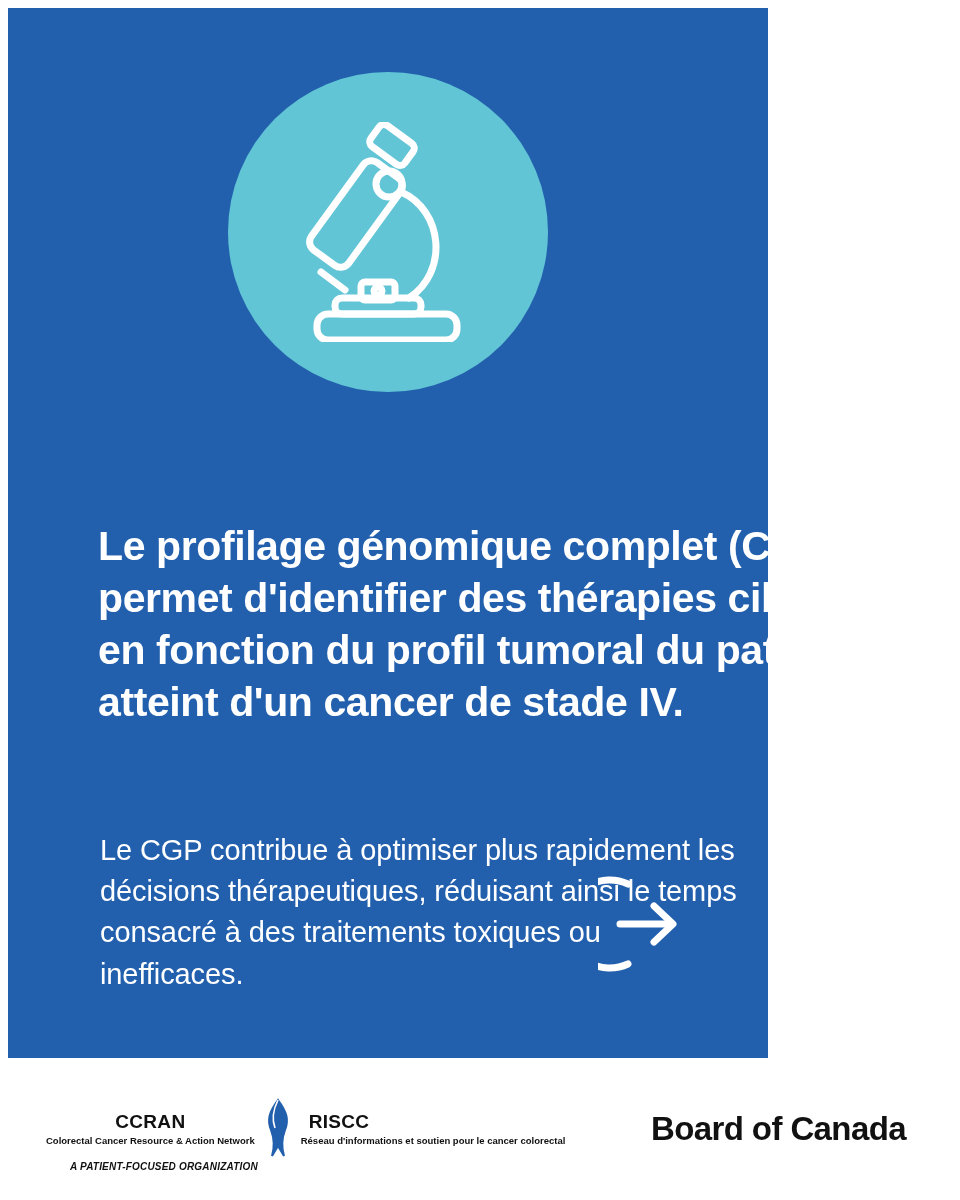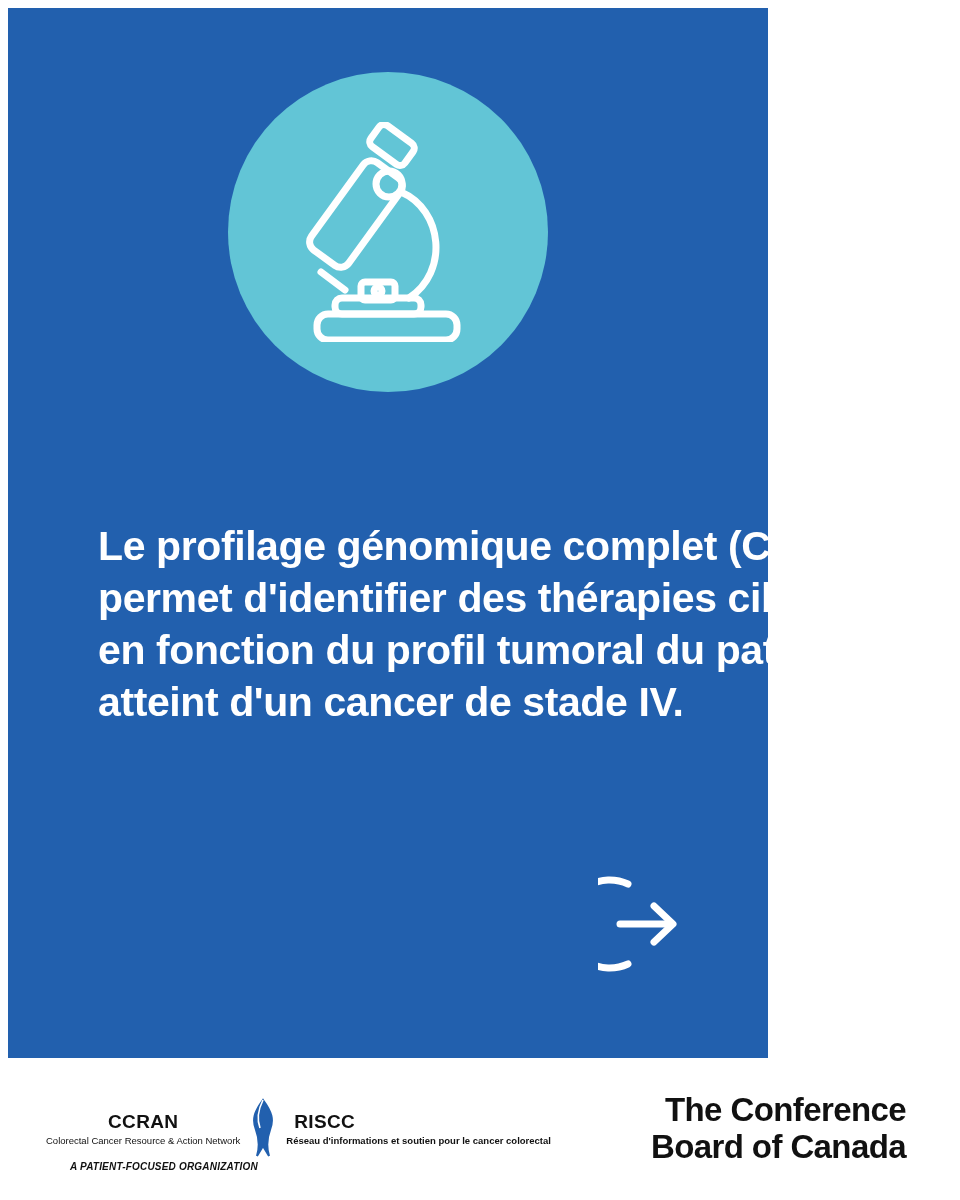--- a/index.html
+++ b/index.html
@@ -100,21 +100,21 @@
   }
   .ccran-left .brand {
     font-size: 19px;
     font-weight: bold;
     color: #111111;
     letter-spacing: 0.3px;
     line-height: 1.1;
   }
   .ccran-left .desc {
     font-size: 9.5px;
-    font-weight: normal;
+    font-weight: bold;
     color: #111111;
     line-height: 1.22;
     margin-top: 2px;
   }
   .ribbon {
     width: 34px;
     height: 62px;
     flex: none;
   }
   .ccran-right {
@@ -173,20 +173,21 @@
           <rect x="52" y="176" width="86" height="16" rx="7"></rect>
           <rect x="78" y="160" width="34" height="18" rx="4"></rect>
           <circle cx="95" cy="169" r="4"></circle>
           <rect x="34" y="192" width="140" height="26" rx="11"></rect>
         </g>
       </svg>
     </div>
 
     <h1 class="headline">Le profilage génomique complet (CGP) permet d'identifier des thérapies ciblées en fonction du profil tumoral du patient atteint d'un cancer de stade IV.</h1>
 
+    <p class="subtext">Le CGP contribue à optimiser plus rapidement les décisions thérapeutiques, réduisant ainsi le temps consacré à des traitements toxiques ou inefficaces.</p>
 
     <div class="arrow-btn">
       <svg width="96" height="96" viewBox="0 0 96 96" aria-hidden="true">
         <path d="M30 8 A44 44 0 1 0 30 88" fill="none" stroke="#ffffff" stroke-width="7" stroke-linecap="round"></path>
         <line x1="22" y1="48" x2="74" y2="48" stroke="#ffffff" stroke-width="7" stroke-linecap="round"></line>
         <polyline points="56,30 75,48 56,66" fill="none" stroke="#ffffff" stroke-width="7" stroke-linecap="round" stroke-linejoin="round"></polyline>
       </svg>
     </div>
 
   </div>
@@ -203,19 +204,18 @@
         <path d="M17 2 C 12 12, 11 22, 14 30" fill="none" stroke="#ffffff" stroke-width="1.6"></path>
       </svg>
       <div class="ccran-right">
         <div class="brand">RISCC</div>
         <div class="desc">Réseau d'informations et soutien pour le cancer colorectal</div>
       </div>
       <div class="tagline">A PATIENT-FOCUSED ORGANIZATION</div>
     </div>
 
     <div class="cboc">
-      <div>The Conference</div>
       <div>Board of Canada</div>
     </div>
 
   </div>
 
 </div>
 
 </body></html>

